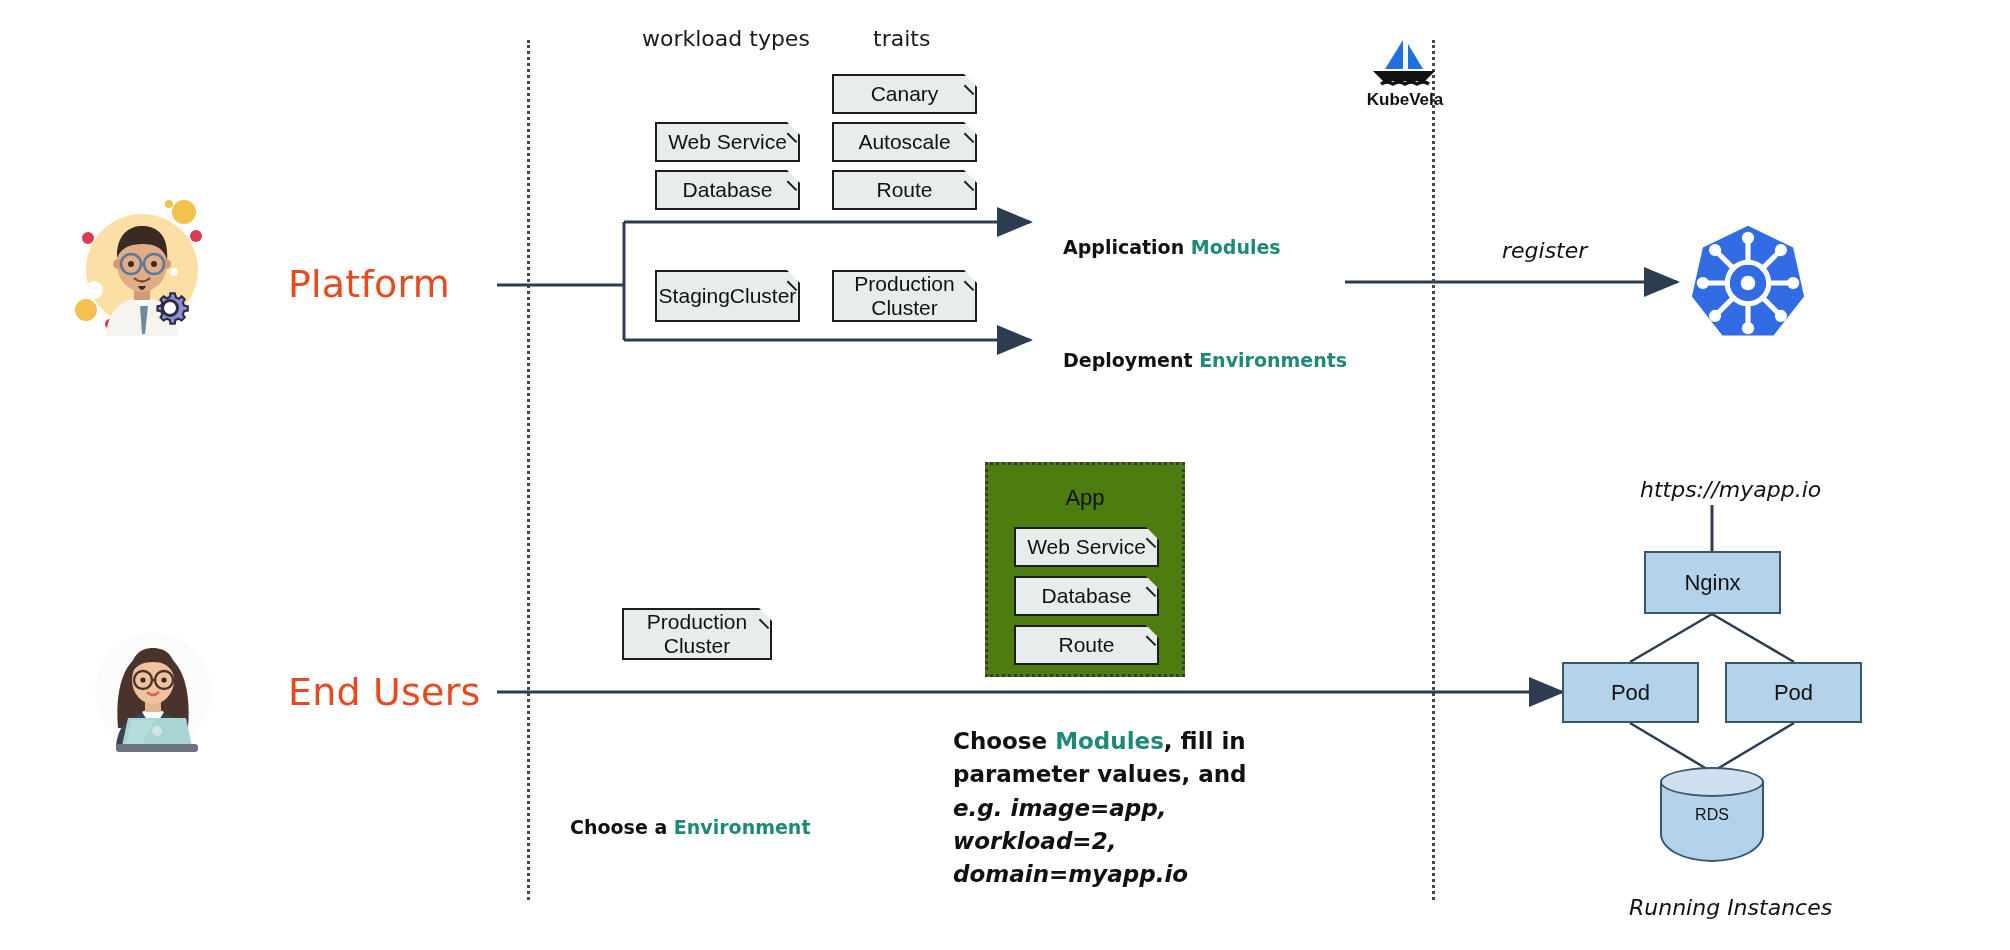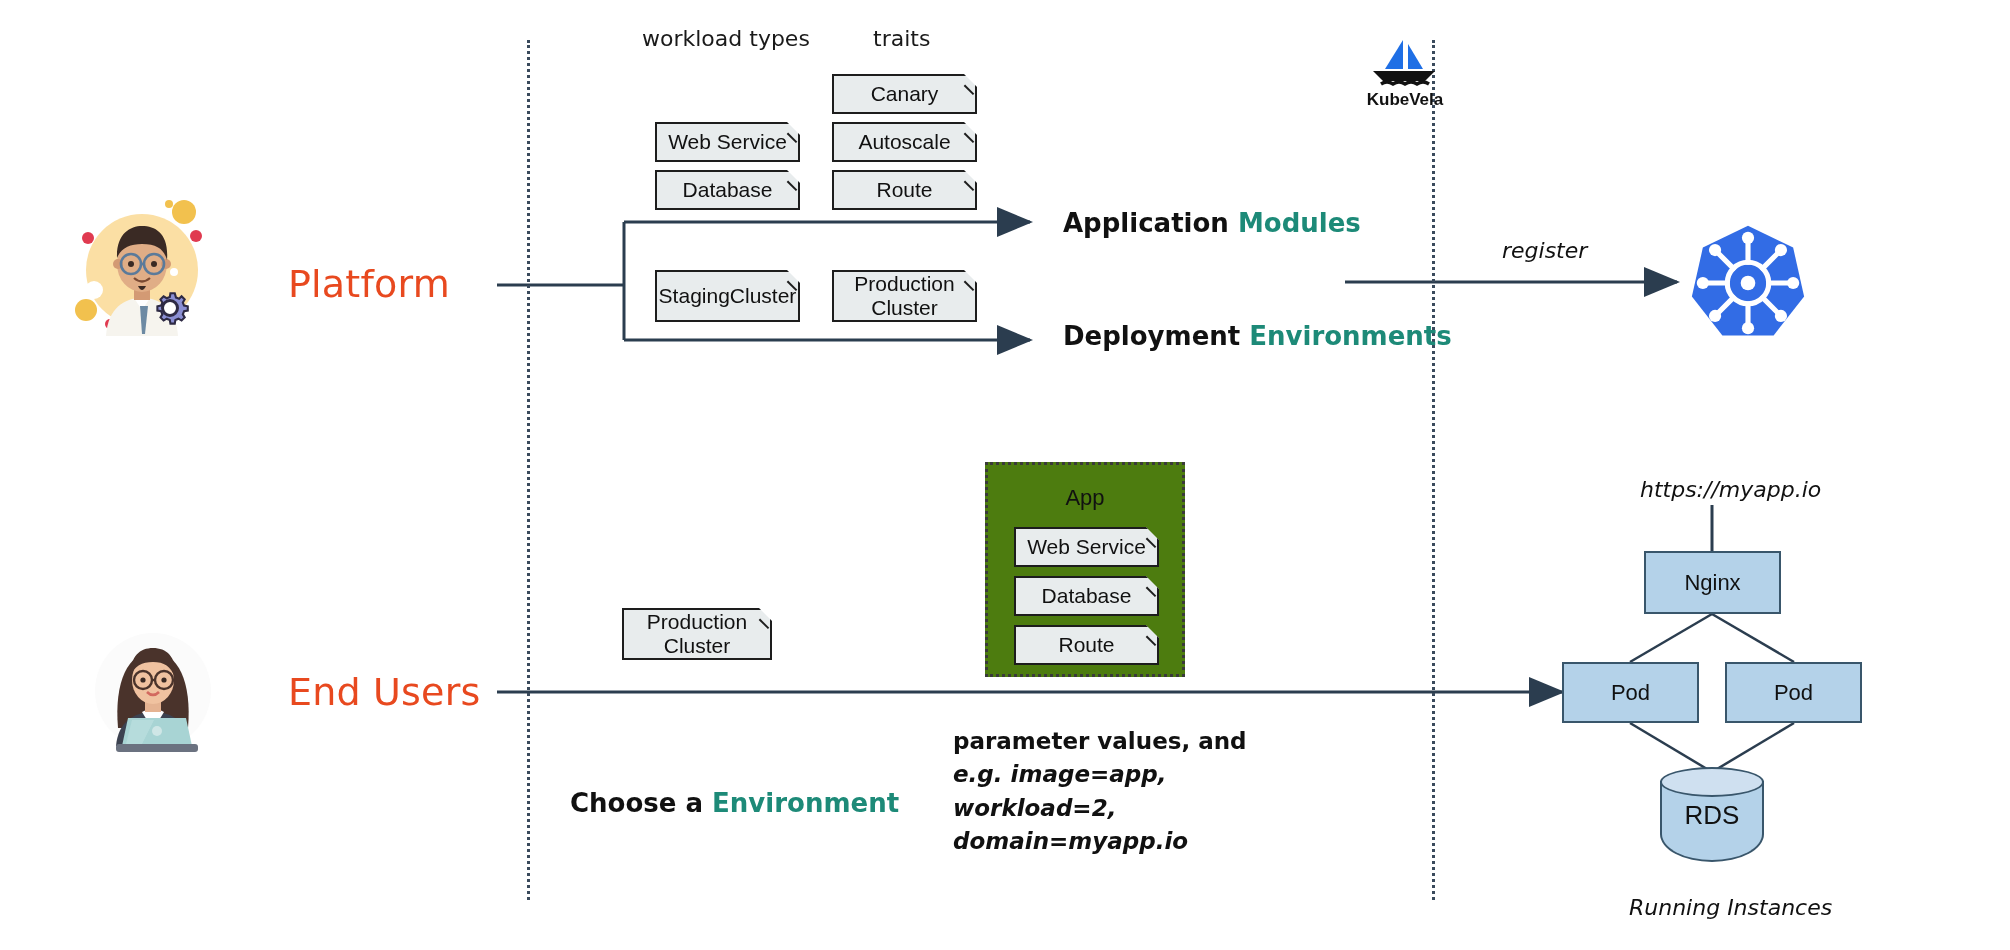--- a/index.html
+++ b/index.html
@@ -46,22 +46,22 @@
   .app-box{
     position:absolute;border:3px dotted #3a3a3a;box-sizing:border-box;
     background:#4d7c0f;
   }
   .app-title{
     position:absolute;width:100%;text-align:center;font-size:22px;color:#111;
   }
 
   
   .hdr{
-    position:absolute;font-size:26px;font-weight:bold;white-space:nowrap;
-    font-family:"DejaVu Sans",sans-serif;color:#111;
+    position:absolute;font-size:19px;font-weight:bold;white-space:nowrap;
+    font-family:"DejaVu Sans",sans-serif;color:#111;margin-top:28px;
   }
   .teal{color:#1d8a78;}
 
   .para{
     position:absolute;font-size:23px;font-weight:bold;line-height:1.45;
     font-family:"DejaVu Sans",sans-serif;color:#111;width:300px;
   }
   .para .ital{font-weight:bold;font-style:italic;}
 
   .plain-label{
@@ -85,21 +85,21 @@
     border-bottom:2px solid #39566b;border-bottom-left-radius:50% 28px;
     border-bottom-right-radius:50% 28px;
   }
   .cyl .top{
     position:absolute;left:0;top:0;width:100%;height:30px;
     background:#cfe0f0;border:2px solid #39566b;border-radius:50%;
     box-sizing:border-box;
   }
   .cyl .lbl{
     position:absolute;left:0;right:0;top:50%;transform:translateY(-50%);
-    text-align:center;font-size:26px;color:#111;
+    text-align:center;font-size:16px;color:#111;
   }
 
   
   .avatar{position:absolute;}
 
   svg{display:block;overflow:visible;}
   .lines{position:absolute;left:0;top:0;width:2010px;height:950px;pointer-events:none;}
 </style>
 </head>
 <body>
@@ -313,20 +313,23 @@
 <div class="modbox" style="left:1014px;top:576px;width:145px;height:40px;">
   <span class="fold"></span>
   <span>Database</span>
 </div>
 <div class="modbox" style="left:1014px;top:625px;width:145px;height:40px;">
   <span class="fold"></span>
   <span>Route</span>
 </div>
 
 <div class="para" style="left:953px;top:725px;">
+  <div>
+    <span>Choose </span><span class="teal">Modules</span><span>, fill in</span>
+  </div>
   <div>parameter values, and</div>
   <div class="ital">e.g. image=app, workload=2,</div>
   <div class="ital">domain=myapp.io</div>
 </div>
 
 <div class="plain-label" style="left:1640px;top:477px;">https://myapp.io</div>
 
 <div class="ibox" style="left:1644px;top:551px;width:137px;height:63px;">
   <span>Nginx</span>
 </div>

